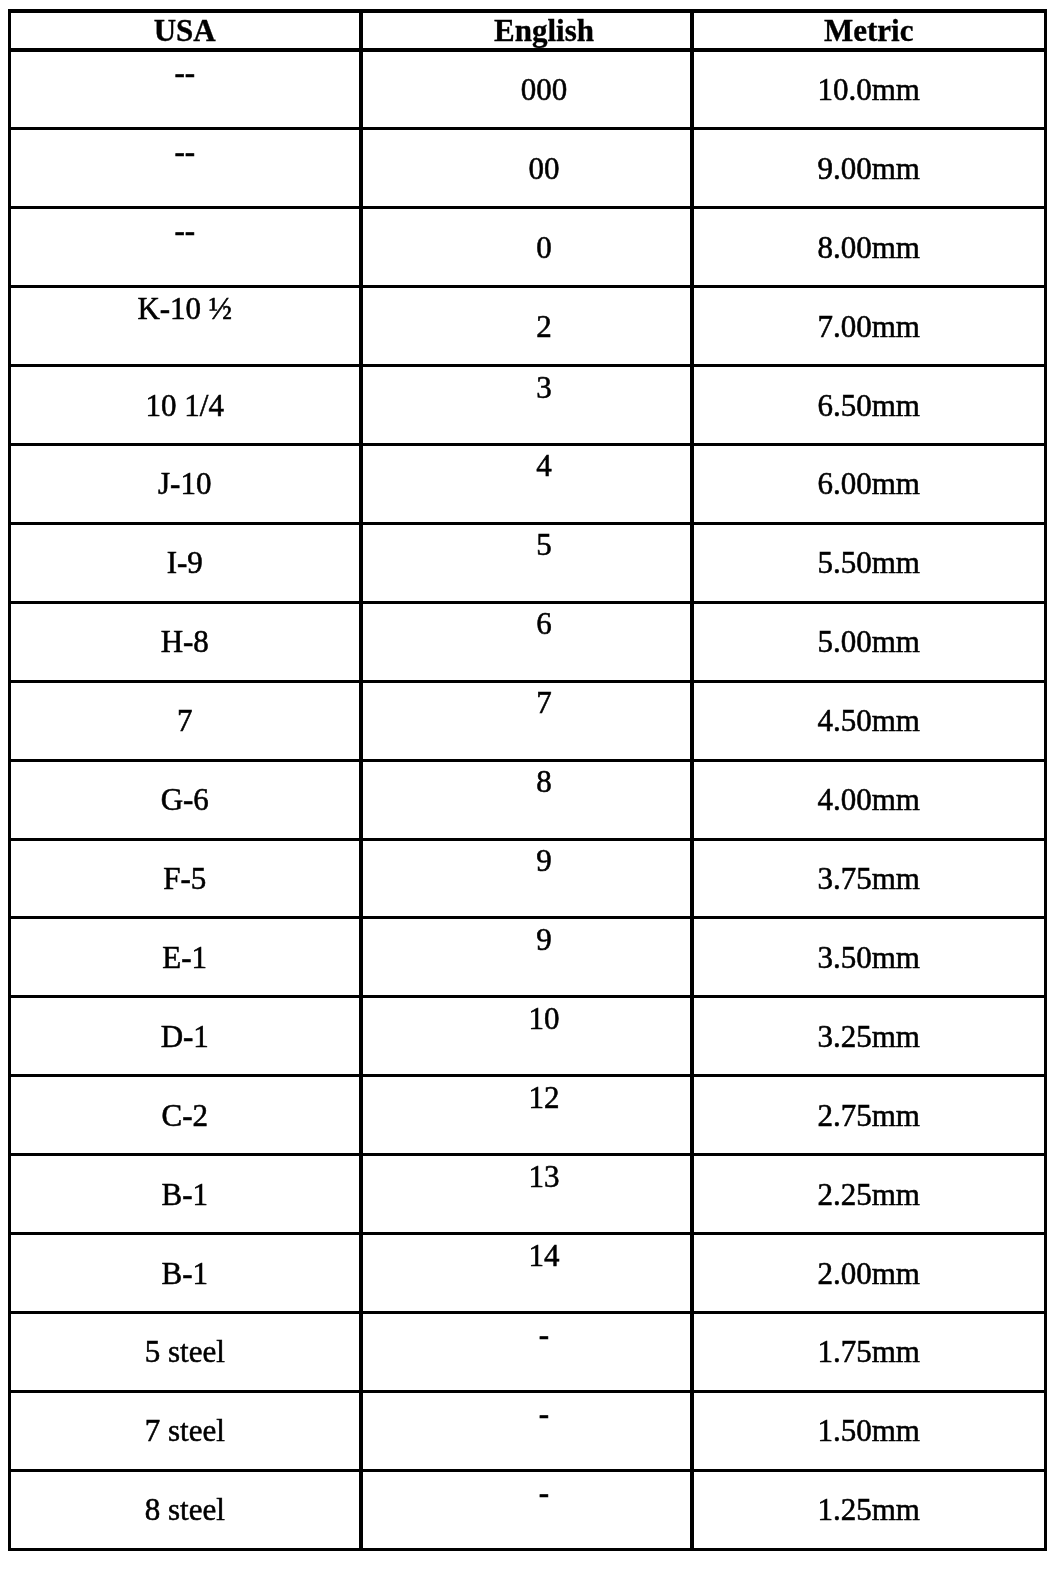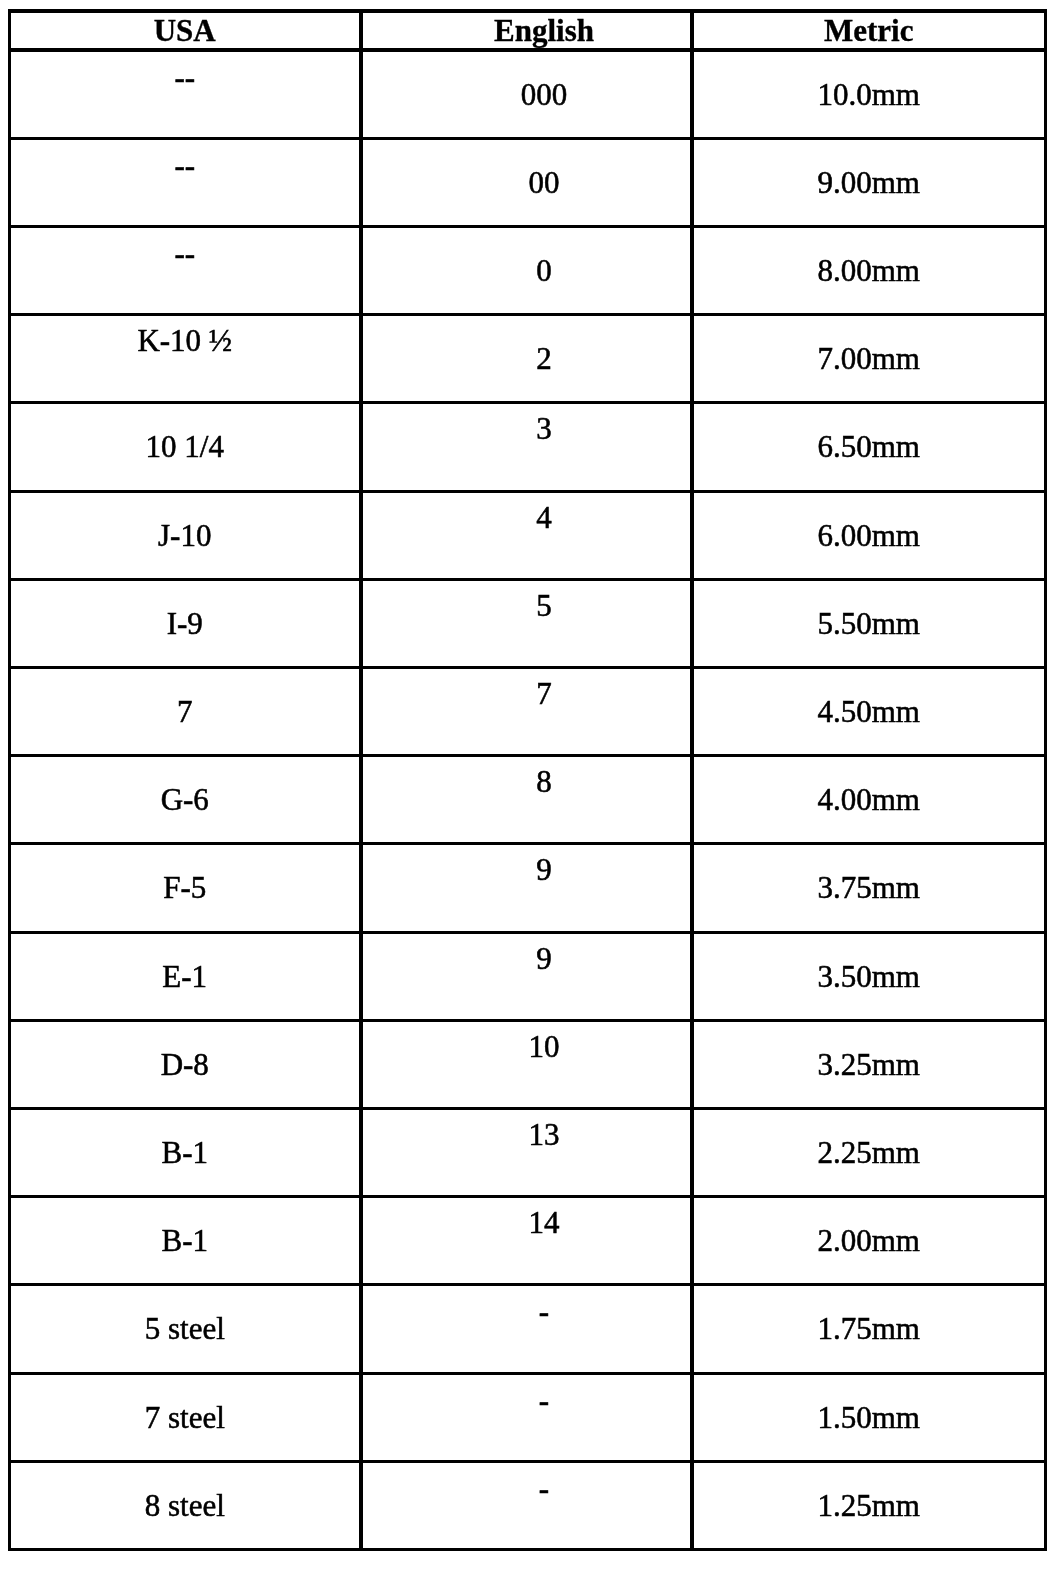--- a/index.html
+++ b/index.html
@@ -169,20 +169,31 @@
           </td>
         <td class="va-raised">
             <span class="cell-inner">5</span>
           </td>
         <td>
             <span class="cell-inner">5.50mm</span>
           </td>
       </tr>
       <tr>
         <td>
+            <span class="cell-inner">H-8</span>
+          </td>
+        <td class="va-raised">
+            <span class="cell-inner">6</span>
+          </td>
+        <td>
+            <span class="cell-inner">5.00mm</span>
+          </td>
+      </tr>
+      <tr>
+        <td>
             <span class="cell-inner">7</span>
           </td>
         <td class="va-raised">
             <span class="cell-inner">7</span>
           </td>
         <td>
             <span class="cell-inner">4.50mm</span>
           </td>
       </tr>
       <tr>
@@ -213,27 +224,38 @@
           </td>
         <td class="va-raised">
             <span class="cell-inner">9</span>
           </td>
         <td>
             <span class="cell-inner">3.50mm</span>
           </td>
       </tr>
       <tr>
         <td>
-            <span class="cell-inner">D-8</span>
+            <span class="cell-inner">D-1</span>
           </td>
         <td class="va-raised">
             <span class="cell-inner">10</span>
           </td>
         <td>
             <span class="cell-inner">3.25mm</span>
+          </td>
+      </tr>
+      <tr>
+        <td>
+            <span class="cell-inner">C-2</span>
+          </td>
+        <td class="va-raised">
+            <span class="cell-inner">12</span>
+          </td>
+        <td>
+            <span class="cell-inner">2.75mm</span>
           </td>
       </tr>
       <tr>
         <td>
             <span class="cell-inner">B-1</span>
           </td>
         <td class="va-raised">
             <span class="cell-inner">13</span>
           </td>
         <td>

